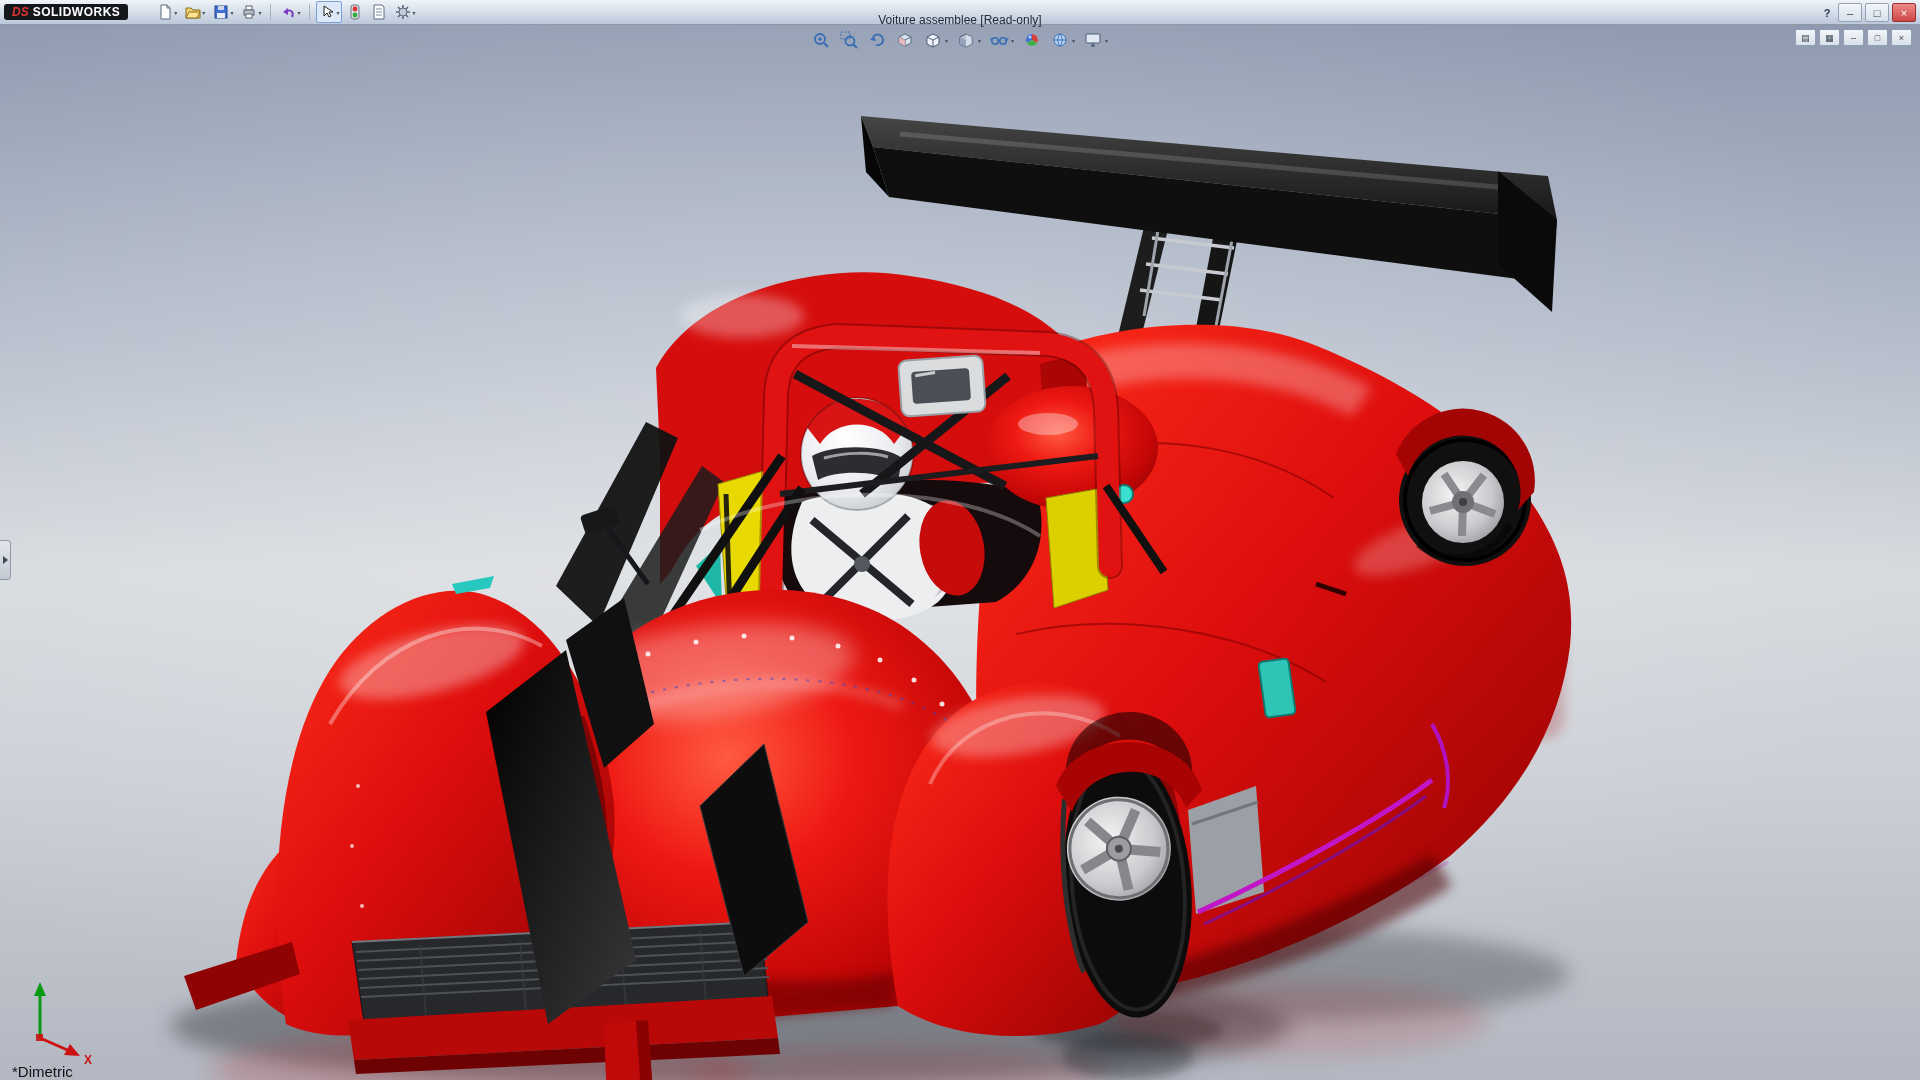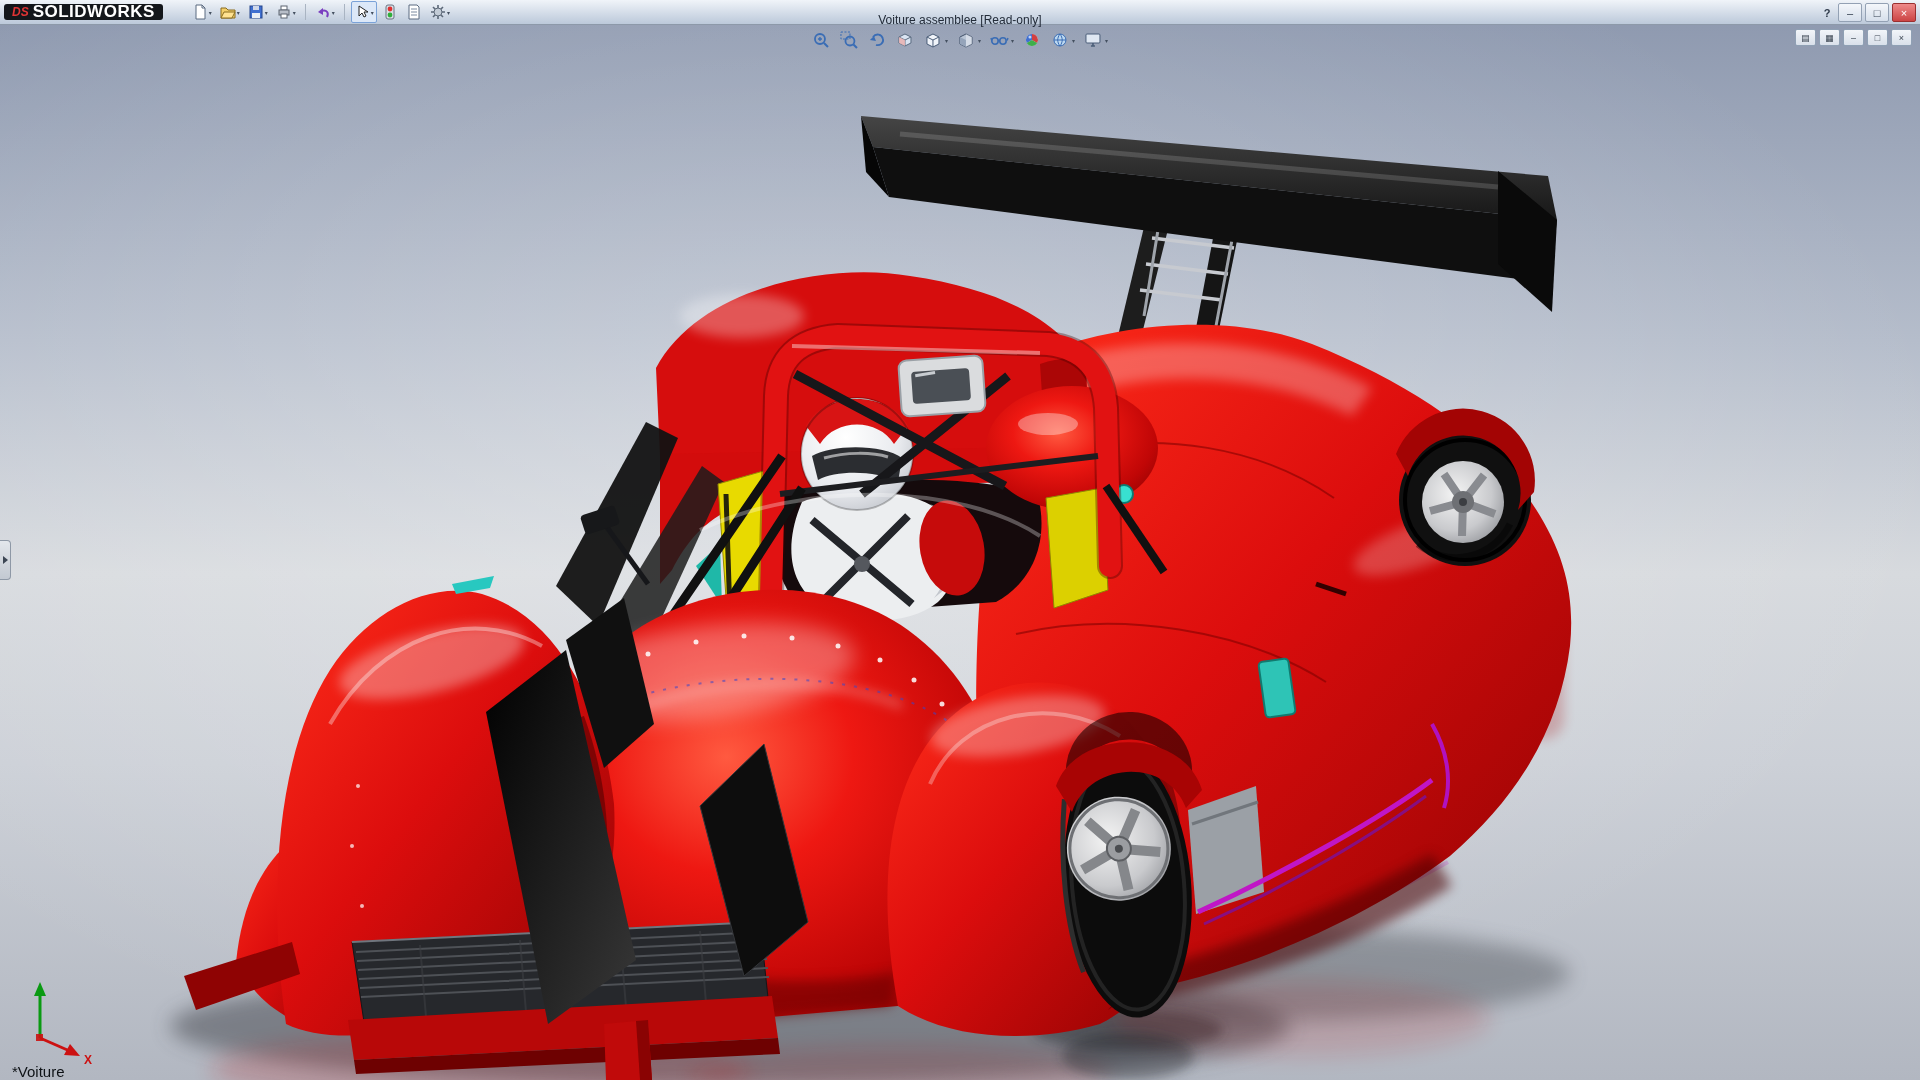--- a/index.html
+++ b/index.html
@@ -1,21 +1,21 @@
 <!DOCTYPE html>
 <html><head>
 <meta charset="utf-8">
 <style>
   html,body{margin:0;padding:0;}
   body{width:1920px;height:1080px;overflow:hidden;font-family:"Liberation Sans",sans-serif;background:#b7bcc5;position:relative;}
   
   .titlebar{position:absolute;top:0;left:0;right:0;height:24px;background:linear-gradient(#f0f4f9,#d3dce8 55%,#bcc9da);border-bottom:1px solid #8d99a9;display:flex;align-items:center;z-index:20;}
   .logo{display:flex;align-items:center;gap:4px;background:#14171b;border-radius:3px;height:16px;margin-left:4px;padding:0 8px;}
   .logo .mark{color:#e03434;font-weight:bold;font-size:12px;font-style:italic;}
-  .logo .name{color:#ffffff;font-weight:bold;font-size:17px;letter-spacing:.5px;}
+  .logo .name{color:#ffffff;font-weight:bold;font-size:12px;letter-spacing:.5px;}
   .tb-icons{display:flex;align-items:center;margin-left:26px;gap:2px;}
   .tbtn{display:flex;align-items:center;height:20px;padding:0 2px;border:1px solid transparent;border-radius:2px;}
   .tbtn.pressed{background:#dce8f8;border-color:#7aa2d8;}
   .dd{font-size:6px;color:#445060;margin-left:1px;}
   .tb-sep{width:1px;height:16px;background:#a9b4c2;margin:0 4px;}
   .title-text{position:absolute;left:0;right:0;top:13px;text-align:center;font-size:12px;color:#222b38;pointer-events:none;}
   .win-controls{position:absolute;right:4px;top:3px;display:flex;gap:3px;align-items:center;z-index:21;}
   .wbtn{width:22px;height:17px;display:flex;align-items:center;justify-content:center;font-size:11px;color:#2e3a4a;background:linear-gradient(#f4f7fb,#d6dfeb);border:1px solid #93a1b4;border-radius:2px;}
   .wbtn.help{background:none;border:none;font-weight:bold;width:16px;}
   .wbtn.close{background:linear-gradient(#ee8a8a,#cc4444);color:#fff;border-color:#9a3030;}
@@ -454,14 +454,14 @@
     <span class="dbtn">▦</span>
     <span class="dbtn">–</span>
     <span class="dbtn">□</span>
     <span class="dbtn">×</span>
   </div>
 
   <div class="fm-tab">
     <span class="tri"></span>
   </div>
 
-  <div class="view-label">*Voiture</div>
+  <div class="view-label">*Dimetric</div>
 </div>
 
 </body></html>

